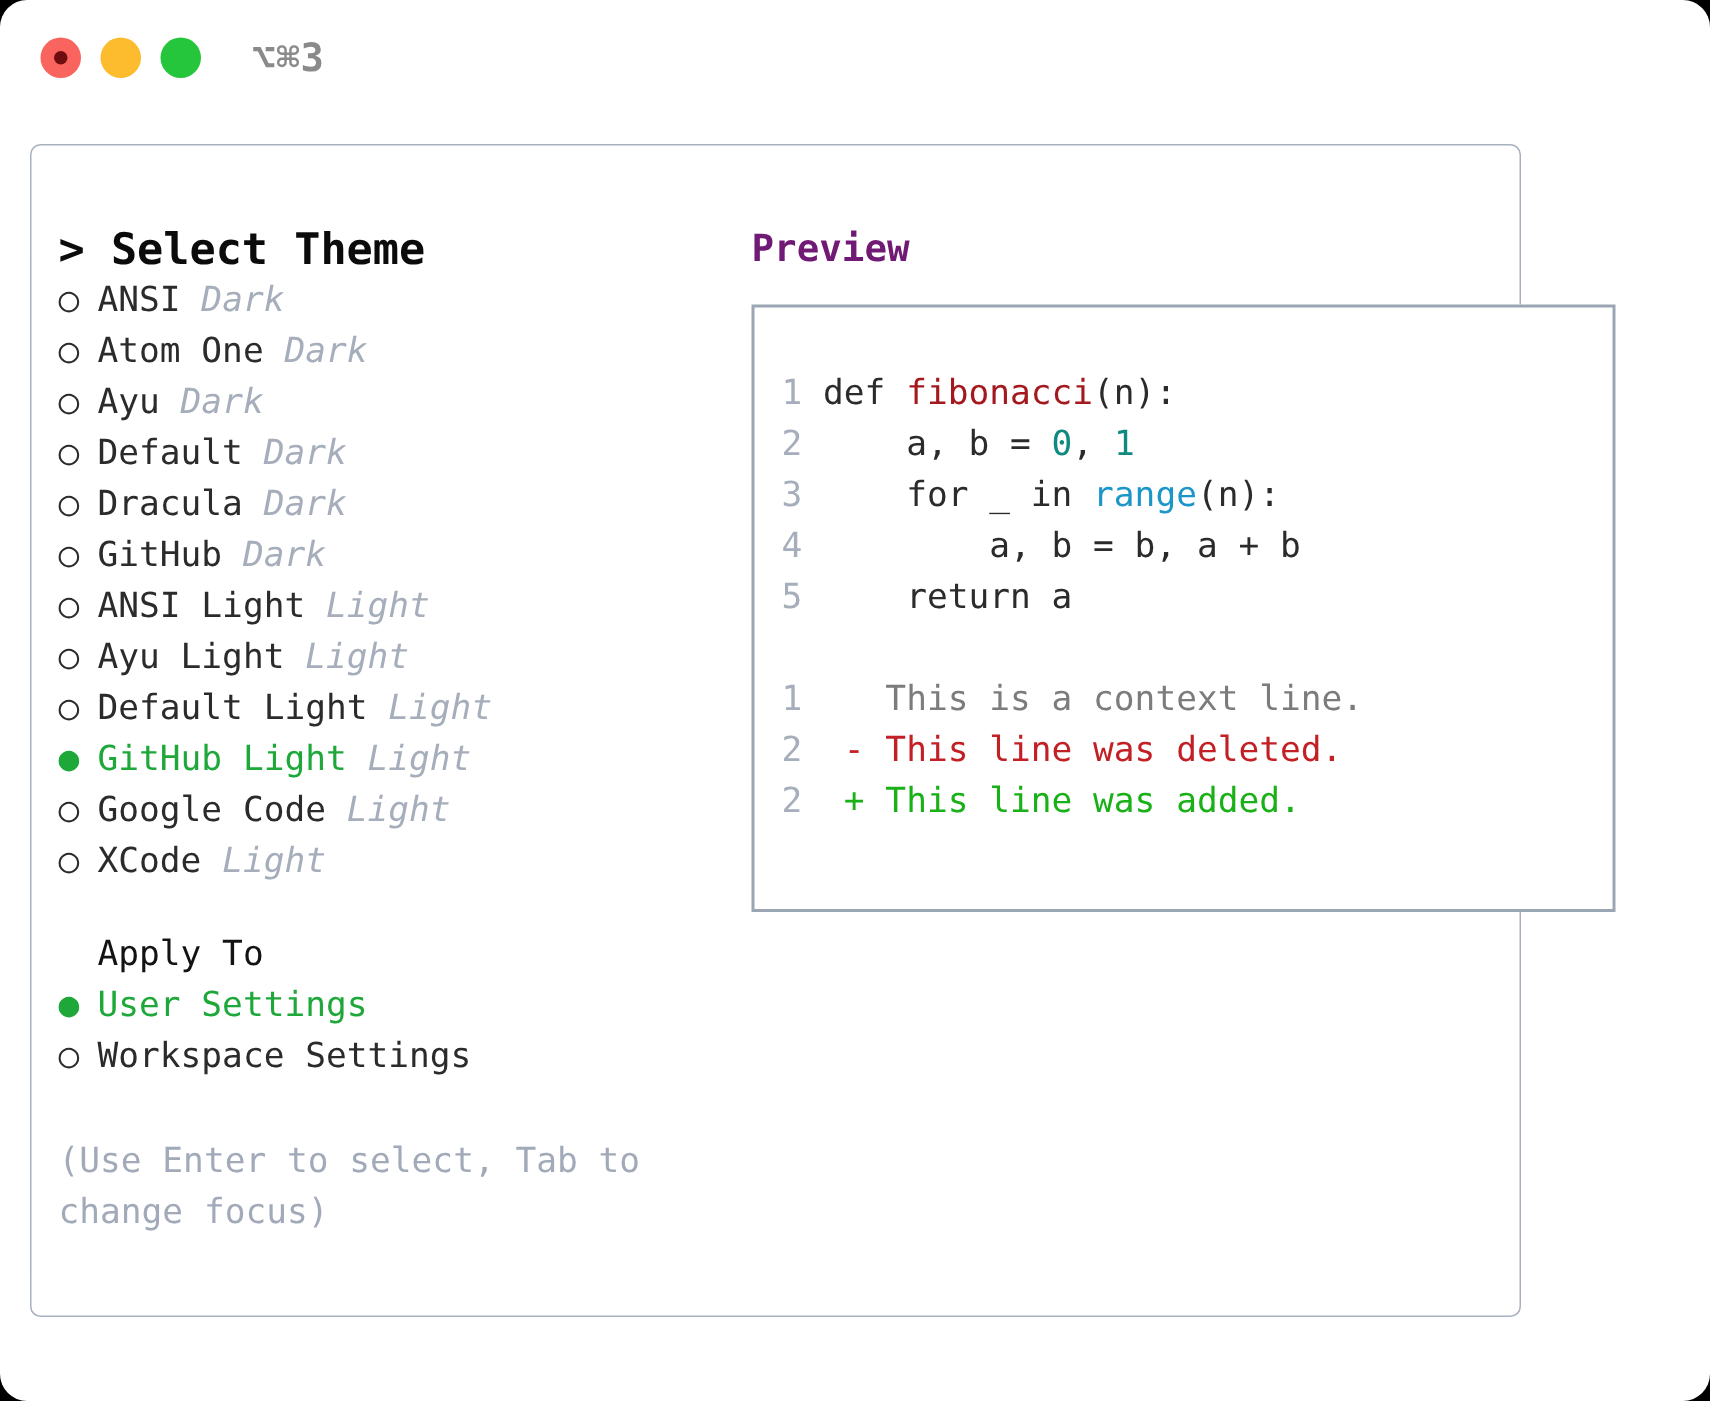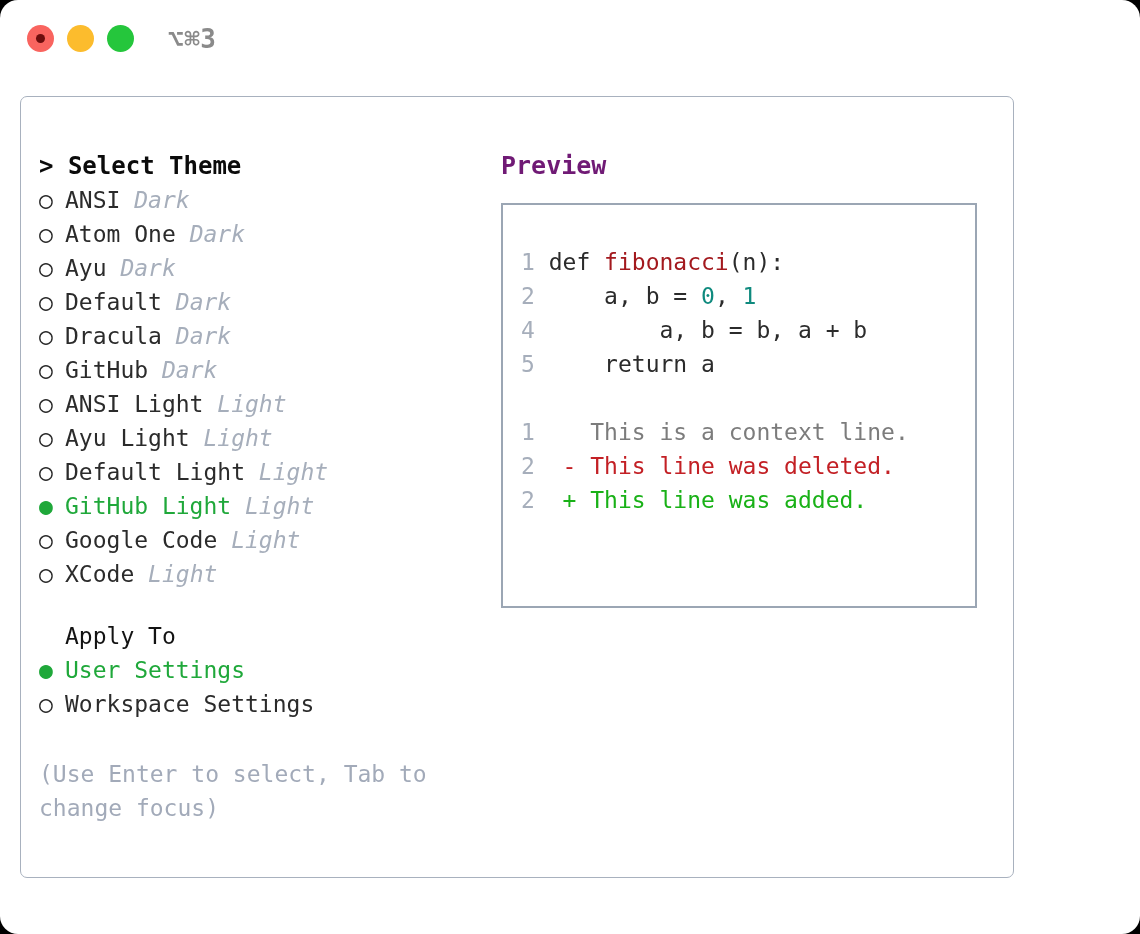--- a/index.html
+++ b/index.html
@@ -96,21 +96,21 @@
 
   
   .left-col {
     position: absolute;
     left: 18px;
     top: 52px;
     width: 460px;
   }
 
   .section-title {
-    font-size: 24px;
+    font-size: 29px;
     font-weight: 700;
     color: #0b0b0b;
     line-height: 34px;
     white-space: pre;
   }
 
   .list {
     margin: 0;
     padding: 0;
     list-style: none;
@@ -171,21 +171,21 @@
   }
   .preview-title {
     font-size: 25px;
     font-weight: 700;
     color: #701a75;
     line-height: 34px;
     white-space: pre;
   }
   .preview-box {
     margin-top: 20px;
-    width: 476px;
+    width: 576px;
     height: 405px;
     border: 2px solid #9ba6b4;
     box-sizing: border-box;
     background: #ffffff;
     position: relative;
   }
   .code {
     position: absolute;
     left: 18px;
     top: 40px;
@@ -258,20 +258,21 @@
         <div class="hint">(Use Enter to select, Tab to change focus)</div>
       </div>
 
       <div class="right-col">
         <div class="preview-title">Preview</div>
         <div class="preview-box">
           <div class="code">
             <div id="code-block">
                 <div class="code-line"><span class="lnum">1 </span><span class="t-kw">def </span><span class="t-fn">fibonacci</span><span class="t-plain">(n):</span></div>
                 <div class="code-line"><span class="lnum">2 </span><span class="t-plain">    a, b = </span><span class="t-num">0</span><span class="t-plain">, </span><span class="t-num">1</span></div>
+                <div class="code-line"><span class="lnum">3 </span><span class="t-kw">    for _ in </span><span class="t-call">range</span><span class="t-plain">(n):</span></div>
                 <div class="code-line"><span class="lnum">4 </span><span class="t-plain">        a, b = b, a + b</span></div>
                 <div class="code-line"><span class="lnum">5 </span><span class="t-kw">    return a</span></div>
               </div>
             <div class="blank-line"></div>
             <div id="diff-block">
                 <div class="code-line"><span class="lnum">1 </span><span class="t-ctx">   This is a context line.</span></div>
                 <div class="code-line"><span class="lnum">2 </span><span class="t-del"> - This line was deleted.</span></div>
                 <div class="code-line"><span class="lnum">2 </span><span class="t-add"> + This line was added.</span></div>
               </div>
           </div>

